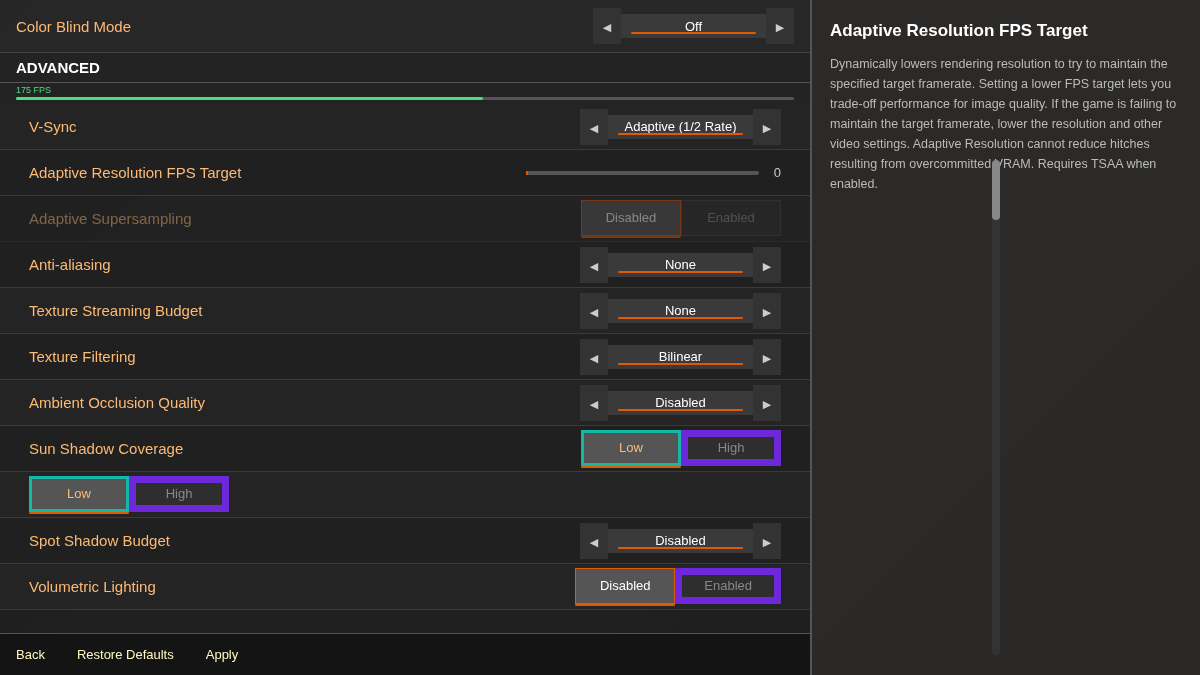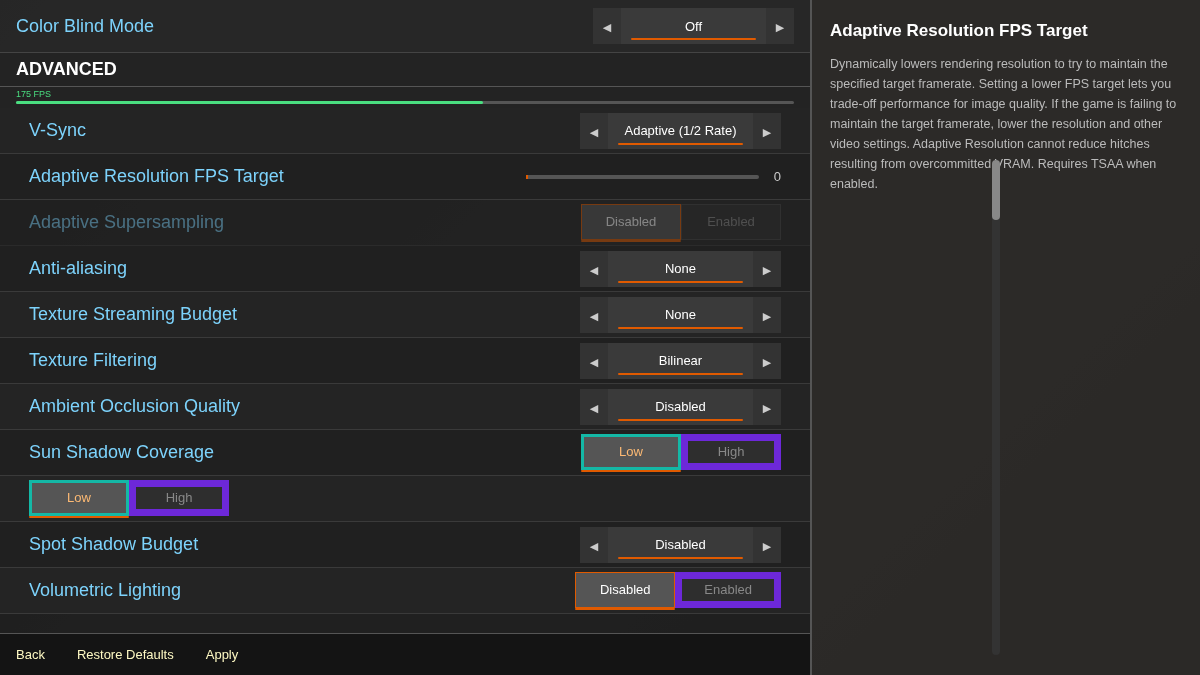--- a/index.html
+++ b/index.html
@@ -41,21 +41,21 @@
       display: flex;
       align-items: center;
       padding: 8px 16px;
       border-bottom: 1px solid #444;
       background: rgba(40,40,40,0.9);
     }
 
     .advanced-header {
       padding: 6px 16px;
       color: #fff;
-      font-size: 18px;
+      font-size: 15px;
       font-weight: bold;
       background: rgba(35,35,35,0.9);
       border-bottom: 1px solid #555;
     }
 
     .fps-bar-row {
       padding: 2px 16px 4px;
       background: rgba(35,35,35,0.9);
     }
 
@@ -99,22 +99,22 @@
     .setting-row:nth-child(even) {
       background: rgba(32, 32, 32, 0.8);
     }
 
     .setting-row.disabled-row {
       opacity: 0.45;
     }
 
     .setting-label {
       flex: 1;
-      color: #7dd3fc;
-      font-size: 18px;
+      color: #fdba74;
+      font-size: 15px;
     }
 
     
     .arrow-control {
       display: flex;
       align-items: center;
       gap: 0;
     }
 
     .arrow-btn {
@@ -125,21 +125,21 @@
       color: #ccc;
       font-size: 14px;
       cursor: pointer;
       display: flex;
       align-items: center;
       justify-content: center;
     }
 
     .control-value-box {
       width: 145px;
-      height: 36px;
+      height: 24px;
       background: #3a3a3a;
       display: flex;
       flex-direction: column;
       align-items: center;
       justify-content: center;
       position: relative;
     }
 
     .control-value-text {
       color: #fff;

